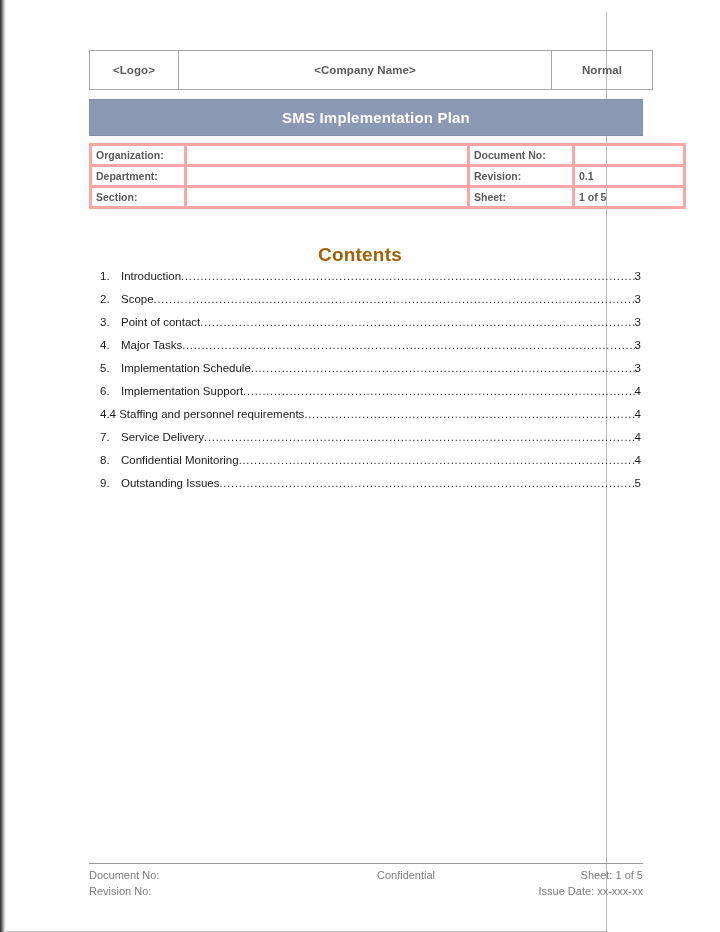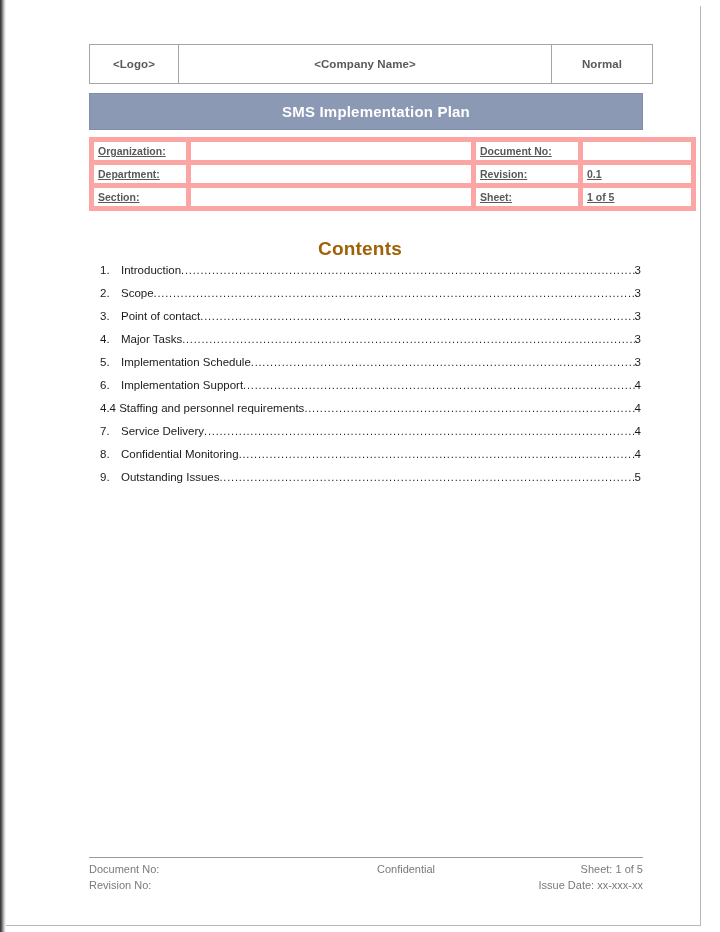--- a/index.html
+++ b/index.html
@@ -20,22 +20,22 @@
     left: 0;
     top: 0;
     width: 720px;
     height: 932px;
     background: linear-gradient(to right, #2b2b2b 0px, #6e6e6e 2px, #c9c9c9 4px, #ffffff 6px);
     box-sizing: border-box;
   }
   .page-sheet {
     position: absolute;
     left: 6px;
-    top: 6px;
-    width: 695px;
+    top: 12px;
+    width: 601px;
     height: 920px;
     background: #ffffff;
     box-sizing: border-box;
     border-right: 1px solid #b8b8b8;
     border-bottom: 1px solid #b8b8b8;
   }
   .page-inner {
     position: absolute;
     left: 0;
     top: 0;
@@ -91,29 +91,28 @@
   
   .meta-table {
     position: absolute;
     left: 83px;
     top: 131px;
     width: 554px;
     border-collapse: collapse;
     table-layout: fixed;
   }
   .meta-table td {
-    border: 5px solid #fca5a5;
+    border: 3px solid #fca5a5;
     height: 18px;
     padding: 0 4px;
     vertical-align: middle;
     font-size: 10.5px;
     font-weight: bold;
     color: #595959;
     line-height: 18px;
-    text-decoration: underline;
   }
   .mt-label { width: 84px; }
   .mt-blank { width: 272px; }
   .mt-rlabel { width: 94px; }
   .mt-rvalue { width: 100px; }
 
   
   .contents-heading {
     position: absolute;
     left: 0;

